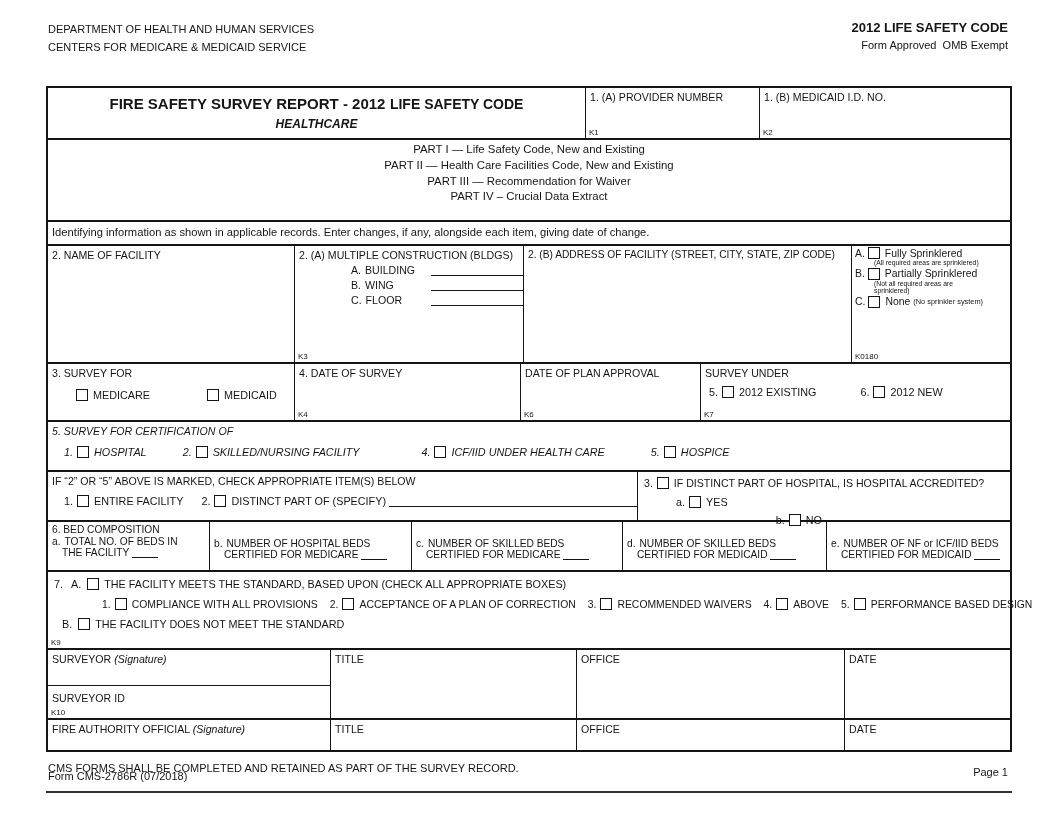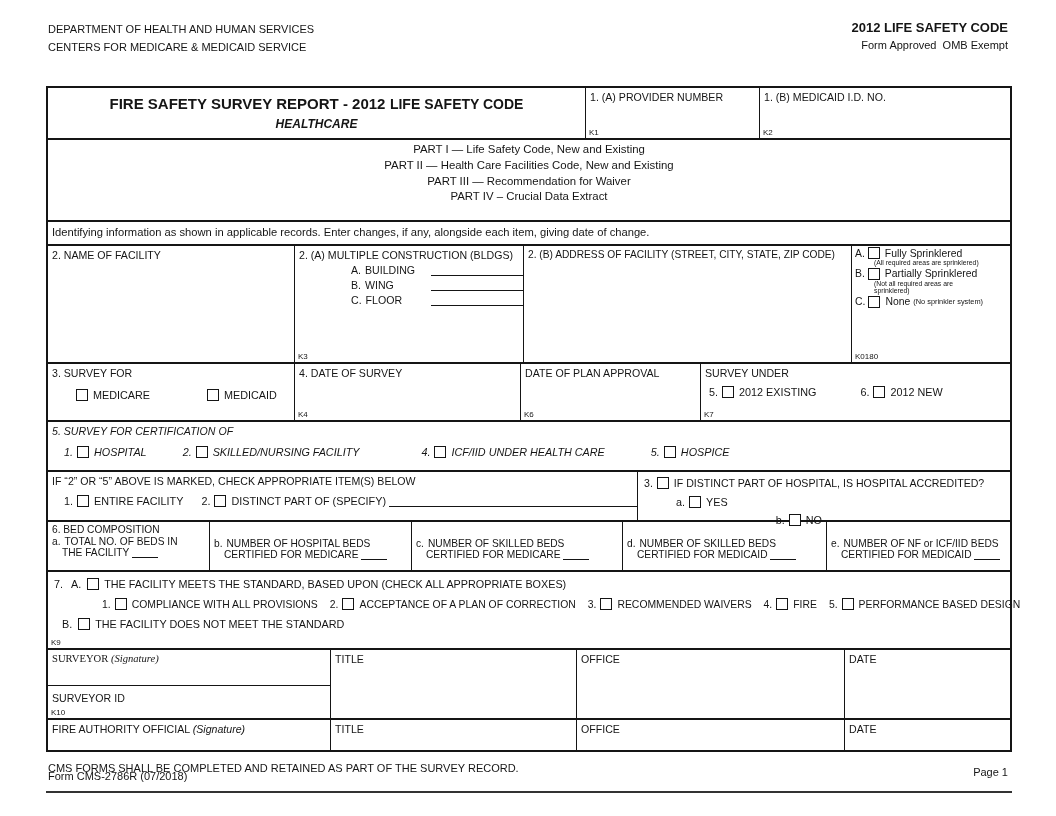--- a/index.html
+++ b/index.html
@@ -100,21 +100,21 @@
   .std-opts .item + .item { margin-left:12px; }
   .std-b { display:flex; align-items:center; font-size:10.8px; margin:8px 0 0 14px; white-space:nowrap; }
   .std-b .num { margin-right:6px; }
   
   .r-sig { height:70px; }
   .r-fire { height:30px; border-bottom:none; }
   .c-sig1 { flex:0 0 282px; }
   .c-sig2 { flex:0 0 246px; }
   .c-sig3 { flex:0 0 268px; }
   .c-sig4 { flex:1; }
-  .sig-top { height:36px; border-bottom:1px solid #151515;font-family:Liberation Serif, serif; }
+  .sig-top { height:36px; border-bottom:1px solid #151515; }
   .sig-note { font-style:italic; }
   
   .cms-strip { position:absolute; left:46px; top:759px; width:966px; }
   .cms-note { font-size:11px; padding:3px 2px 0 2px; height:30px; }
   .cms-rule { position:absolute; left:0; top:32px; width:966px; border-top:2px solid #333; }
   
   .footer-form { position:absolute; left:48px; top:770px; font-size:11px; }
   .footer-page { position:absolute; right:48px; top:766px; font-size:11px; }
   .logo { position:absolute; left:795px; top:777px; width:140px; height:36px;
           border:2px solid #151515; border-radius:10px; background:#fff;
@@ -299,21 +299,21 @@
       <div class="std-a">
         <span>7.</span>
         <span class="num2">A.</span>
         <span class="cb"></span>
         <span>THE FACILITY MEETS THE STANDARD, BASED UPON (CHECK ALL APPROPRIATE BOXES)</span>
       </div>
       <div class="std-opts">
         <span class="item"><span class="num">1.</span><span class="cb"></span><span>COMPLIANCE WITH ALL PROVISIONS</span></span>
         <span class="item"><span class="num">2.</span><span class="cb"></span><span>ACCEPTANCE OF A PLAN OF CORRECTION</span></span>
         <span class="item"><span class="num">3.</span><span class="cb"></span><span>RECOMMENDED WAIVERS</span></span>
-        <span class="item"><span class="num">4.</span><span class="cb"></span><span>FIRE</span></span>
+        <span class="item"><span class="num">4.</span><span class="cb"></span><span>ABOVE</span></span>
         <span class="item"><span class="num">5.</span><span class="cb"></span><span>PERFORMANCE BASED DESIGN</span></span>
       </div>
       <div class="std-b">
         <span class="num">B.</span>
         <span class="cb"></span>
         <span>THE FACILITY DOES NOT MEET THE STANDARD</span>
       </div>
       <div class="kcode">K9</div>
     </div>
 

